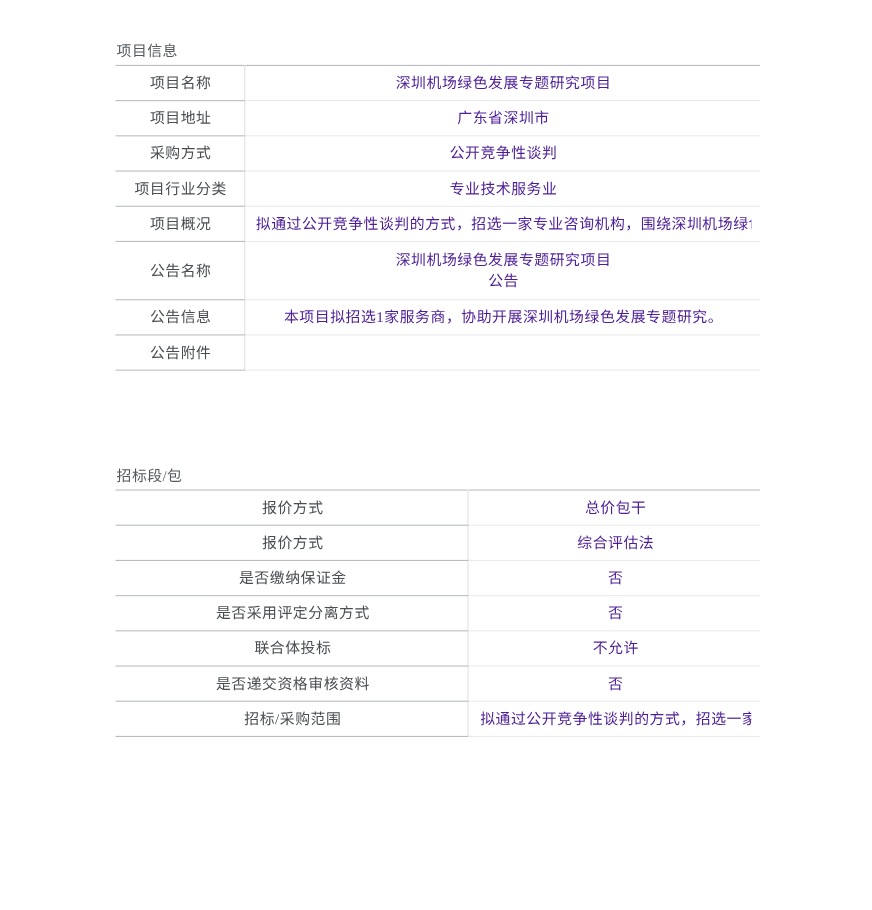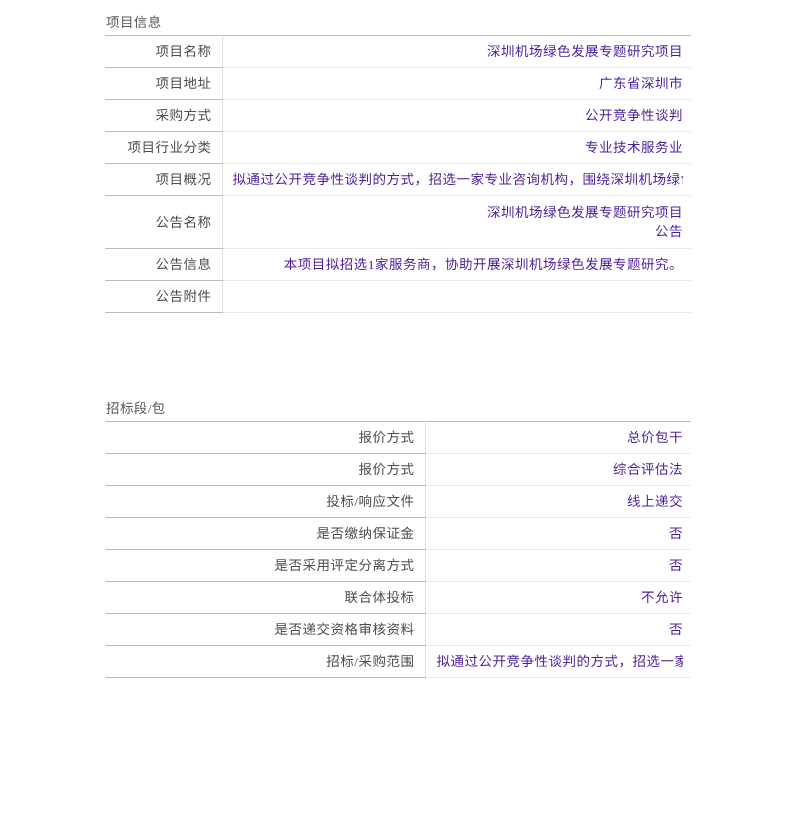--- a/index.html
+++ b/index.html
@@ -33,40 +33,41 @@
   #section-lot      { top: 400px; }
 
   .section-title {
     font-size: 13.5px;
     line-height: 18px;
     color: #555a5f;
     letter-spacing: .4px;
     padding-left: 1px;
     margin-bottom: 3px;
     white-space: nowrap;
+    margin-top: 24px;
   }
 
   
   .info-table {
     border-collapse: collapse;
     table-layout: fixed;
     border-top: 1px solid #b9bdc1;
   }
   #table-project { width: 586px; }
   #table-lot     { width: 586px; }
 
   .info-table tr {
     background: #fff;
   }
 
   .info-table th,
   .info-table td {
     vertical-align: middle;
     font-weight: normal;
-    text-align: right;
+    text-align: center;
     font-size: 13.5px;
     line-height: 19px;
     letter-spacing: .5px;
     color: #42464a;
     overflow: hidden;
     white-space: nowrap;
     box-sizing: border-box;
   }
 
   
@@ -182,26 +183,20 @@
               <span class="clip">总价包干</span>
             </td>
         </tr>
         <tr class="r-lot">
           <th>报价方式</th>
           <td>
               <span class="clip">综合评估法</span>
             </td>
         </tr>
         <tr class="r-lot">
-          <th>投标/响应文件</th>
-          <td>
-              <span class="clip">线上递交</span>
-            </td>
-        </tr>
-        <tr class="r-lot">
           <th>是否缴纳保证金</th>
           <td>
               <span class="clip">否</span>
             </td>
         </tr>
         <tr class="r-lot">
           <th>是否采用评定分离方式</th>
           <td>
               <span class="clip">否</span>
             </td>

